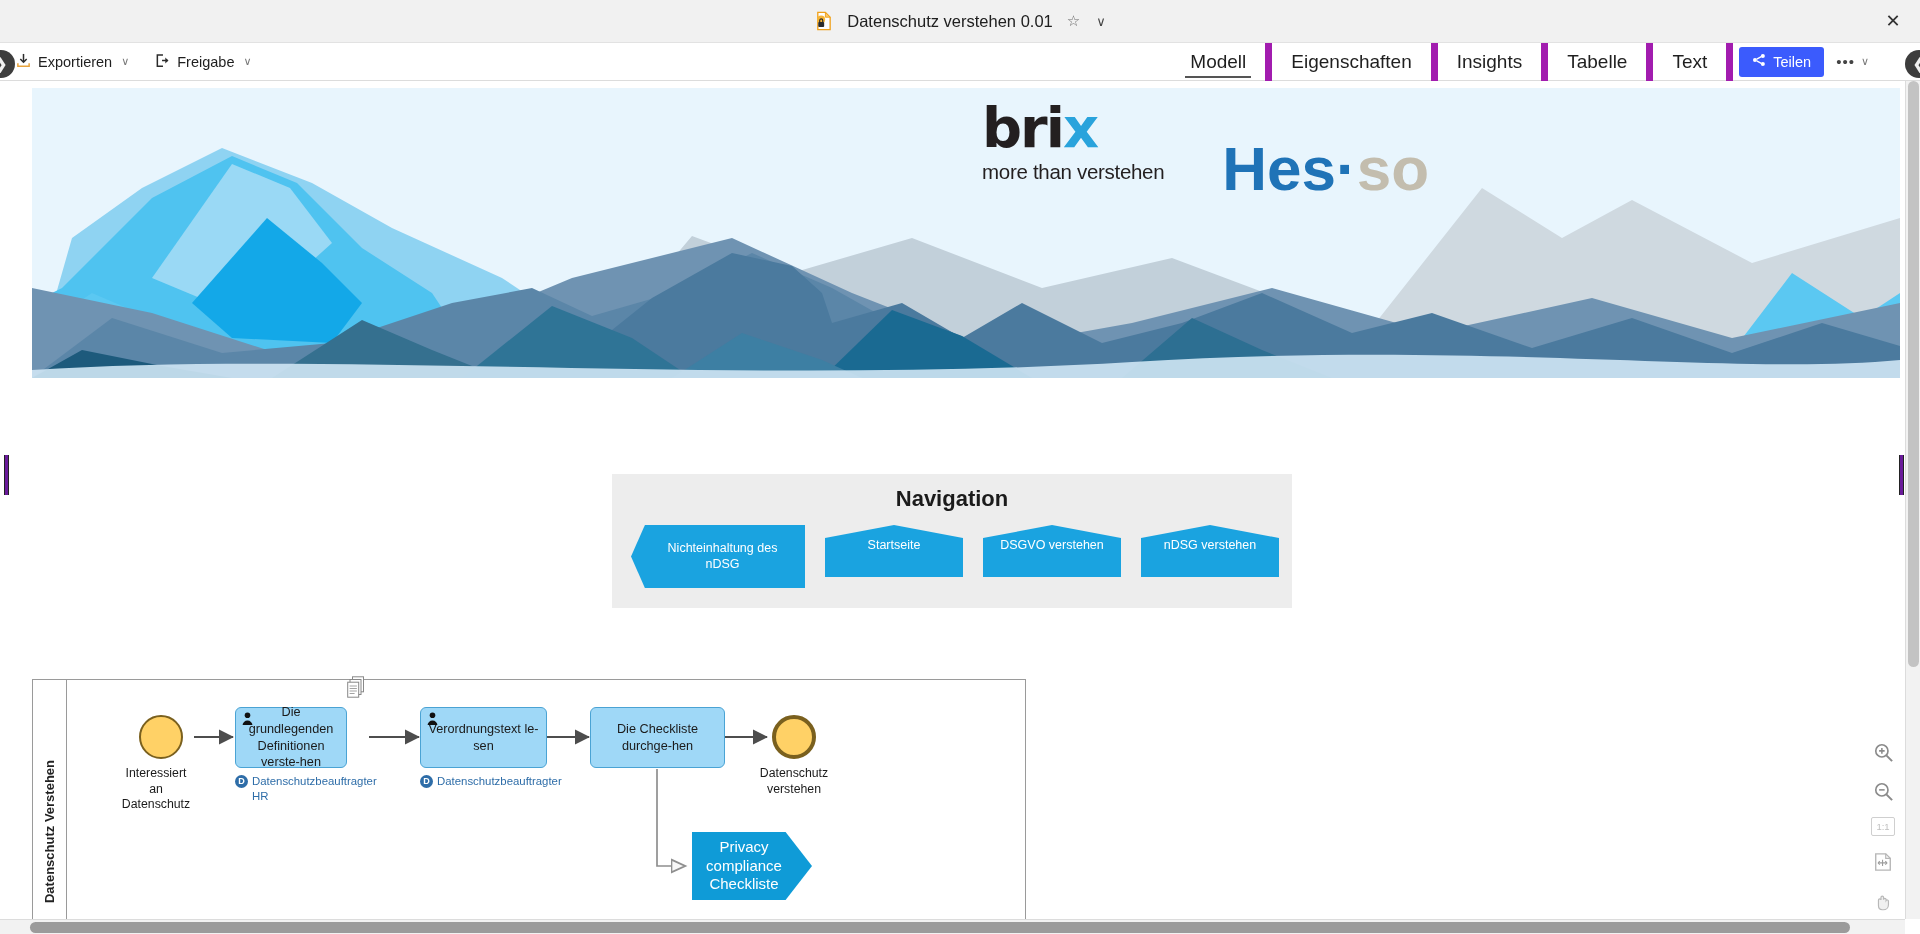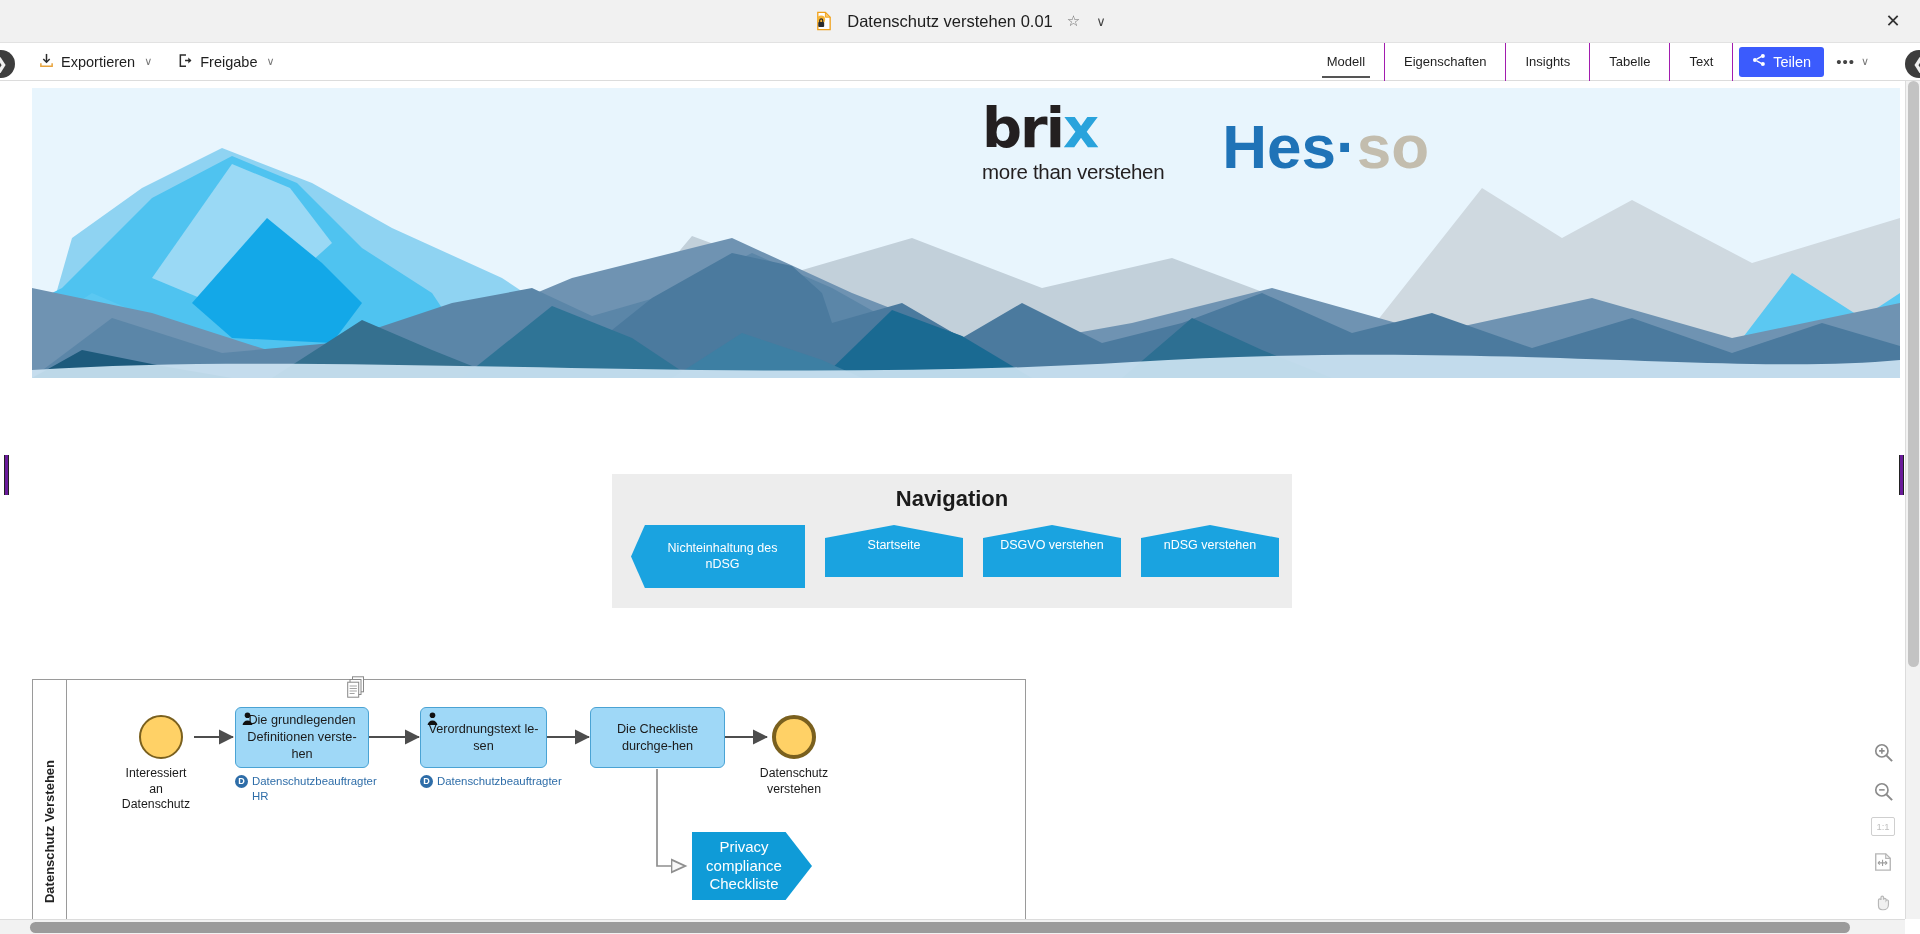--- a/index.html
+++ b/index.html
@@ -28,34 +28,34 @@
     justify-content: center; font-size: 18px; color: #333; cursor: pointer;
     line-height: 1;
   }
 
   
   .toolbar {
     position: absolute; top: 43px; left: 0; width: 1920px; height: 38px;
     background: #ffffff; border-bottom: 1px solid #dcdcdc;
     display: flex; align-items: center;
   }
-  .tb-left { display: flex; align-items: flex-start; padding-left: 39px; gap: 26px; }
+  .tb-left { display: flex; align-items: flex-start; padding-left: 16px; gap: 26px; }
   .tb-btn {
     display: flex; align-items: center; gap: 7px; font-size: 14.5px;
     color: #1f1f1f; cursor: pointer; white-space: nowrap;
   }
   .tb-btn .caret { font-size: 11px; color: #777; margin-left: 2px; }
   .tb-right {
     margin-left: auto; display: flex; align-items: stretch;
     padding-right: 44px; height: 38px;
   }
   .tab {
-    display: flex; align-items: center; padding: 0 19px; font-size: 13px;
+    display: flex; align-items: center; padding: 0 19px; font-size: 19px;
     color: #1f1f1f; cursor: pointer; position: relative; white-space: nowrap;
-    border-right: 1px solid #a21caf;
+    border-right: 7px solid #a21caf;
   }
   .tab:last-of-type { border-right: none; }
   .tab.active::after {
     content: ""; position: absolute; left: 14px; right: 14px; bottom: 3px;
     height: 2px; background: #555;
   }
   .share-btn {
     display: flex; align-items: center; gap: 7px;
     background: #3b5bfd; color: #fff; font-size: 14.5px;
     padding: 0 13px; margin: 4px 0 4px 6px; border-radius: 3px;
@@ -95,21 +95,21 @@
     display: flex; align-items: flex-start; gap: 58px; z-index: 3;
   }
   .brix-logo { position: relative; }
   .brix-word { font-size: 56px; font-weight: bold; letter-spacing: -2px; line-height: 1; }
   .brix-dark { color: #231f20; font-family: "DejaVu Sans", sans-serif; }
   .brix-x { color: #29a3dc; font-family: "DejaVu Sans", sans-serif; }
   .brix-tag {
     font-size: 20.5px; color: #231f20; margin-top: 4px;
     font-family: "Liberation Sans", sans-serif; letter-spacing: -0.3px;
   }
-  .hesso-logo { font-size: 62px; font-weight: bold; line-height: 1; margin-top: 16px; }
+  .hesso-logo { font-size: 62px; font-weight: bold; line-height: 1; margin-top: 38px; }
   .hes { color: #1f73b7; }
   .dot { color: #1f73b7; }
   .so { color: #c3bdae; }
 
   
   .nav-panel {
     position: absolute; left: 612px; top: 393px; width: 680px; height: 134px;
     background: #ededed; z-index: 4;
   }
   .nav-title {
@@ -369,21 +369,21 @@
           <path d="M590 89 L590 186 L618 186" fill="none" stroke="#8f8f8f" stroke-width="1.7" marker-end="url(#ahh)"></path>
         </svg>
 
         <div class="ev" style="left:72px;top:35px;"></div>
         <div class="ev-label" style="left:24px;top:86px;">
           <span>Interessiert</span><br>
           <span>an</span><br>
           <span>Datenschutz</span>
         </div>
 
-        <div class="task" style="left:168px;top:27px;width:134px;height:61px;">
+        <div class="task" style="left:168px;top:27px;width:112px;height:61px;">
           <span class="person">
             <svg viewBox="0 0 11 13" width="11" height="13">
               <circle cx="5.5" cy="3.3" r="2.8" fill="#111"></circle>
               <path d="M0.6 13 a4.9 4.4 0 0 1 9.8 0 z" fill="#111"></path>
             </svg>
           </span>
           <span>Die grundlegenden Definitionen verste-hen</span>
         </div>
         <span class="doc-stack" style="left:280px;top:-4px;">
           <svg viewBox="0 0 21 24" width="21" height="24">

